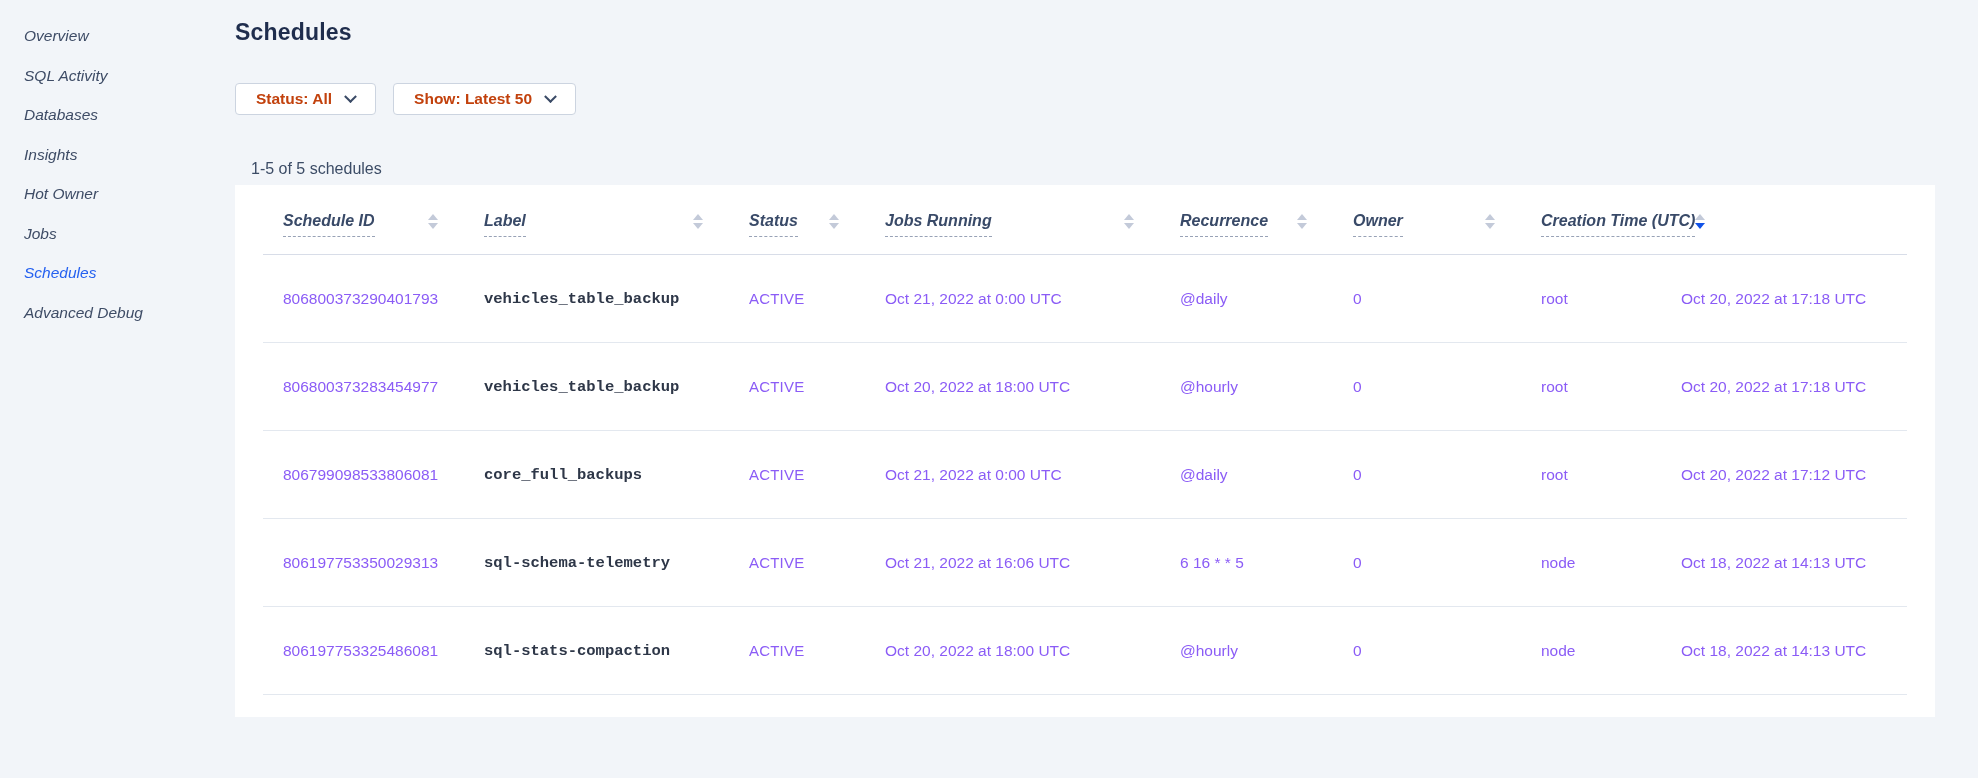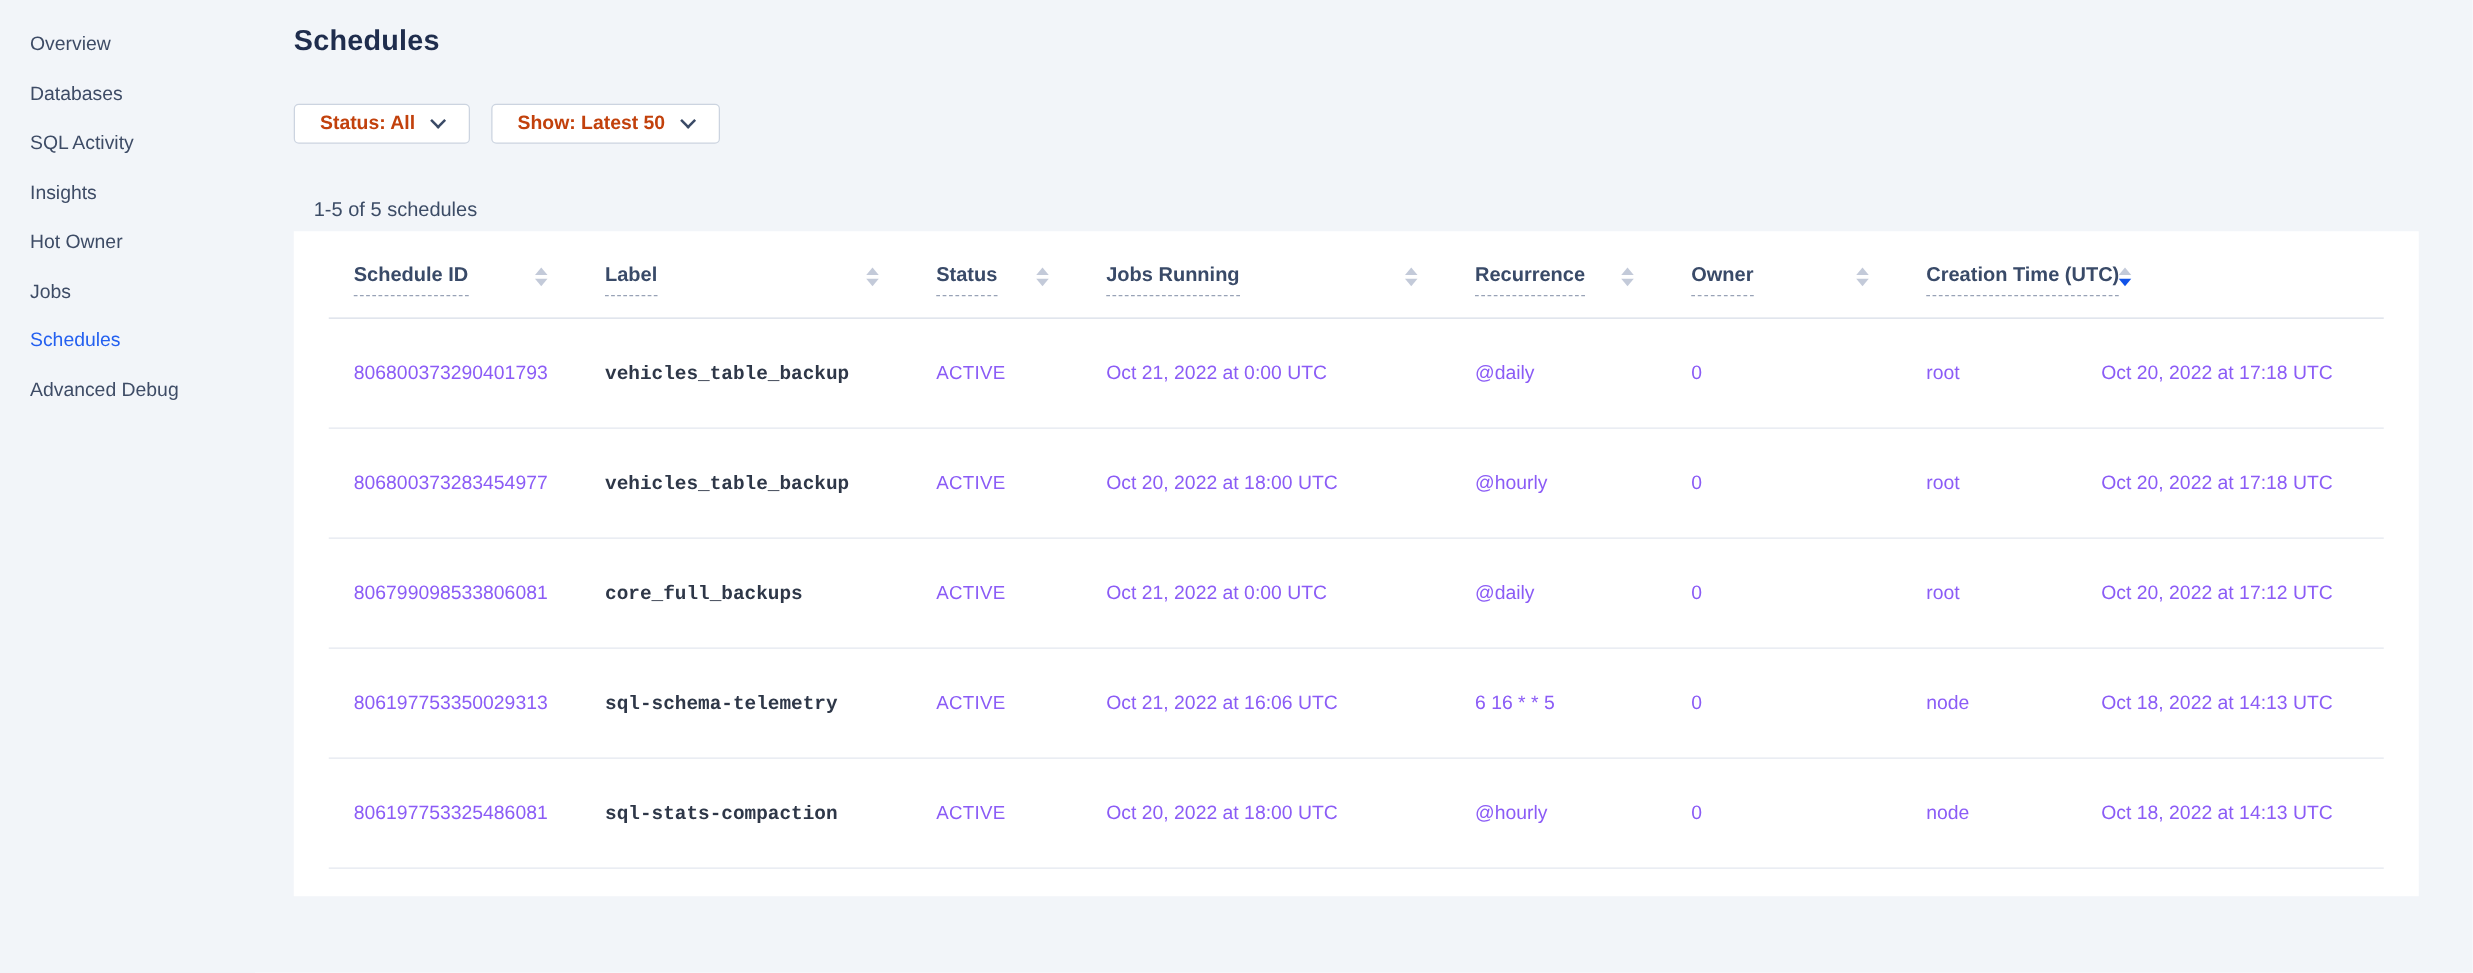--- a/index.html
+++ b/index.html
@@ -8,20 +8,21 @@
     background: #f2f5f9;
     font-family: "Liberation Sans", "DejaVu Sans", sans-serif;
     color: #394455;
     overflow: hidden;
   }
   
   .sidebar {
     position: absolute; left: 0; top: 0;
     width: 235px; height: 632px;
     padding-top: 16px;
+    font-style: italic;
   }
   .nav-item {
     height: 39.5px; line-height: 39.5px;
     padding-left: 24px;
     font-size: 15.5px;
     color: #3e4c66;
     cursor: pointer;
     white-space: nowrap;
   }
   .nav-item.active { color: #2460f0; }
@@ -67,20 +68,21 @@
     display: grid;
     grid-template-columns: 201px 265px 136px 295px 173px 188px 140px auto;
     align-items: center;
   }
   .thead { height: 70px; border-bottom: 1px solid #d8dde8; }
   .th {
     display: flex; align-items: center; justify-content: space-between;
     padding: 0 26px 0 20px;
     height: 100%;
     cursor: pointer;
+    font-style: italic;
   }
   .th-label {
     font-size: 16px; font-weight: 700; color: #394a68;
     border-bottom: 1px dashed #98a2b6;
     padding-bottom: 6px;
     margin-top: 10px;
     white-space: nowrap;
   }
   .sorter { display: flex; flex-direction: column; align-items: center; margin-top: 4px; }
   .tri-up {
@@ -105,22 +107,22 @@
     font-family: "Liberation Mono", "DejaVu Sans Mono", monospace;
     font-weight: 700; font-size: 15.5px; color: #2e3748;
   }
   .td.status { font-size: 15px; letter-spacing: 0.2px; }
 </style>
 </head>
 <body>
 
 <div class="sidebar">
   <div class="nav-item">Overview</div>
+  <div class="nav-item">SQL Activity</div>
   <div class="nav-item">Databases</div>
-  <div class="nav-item">SQL Activity</div>
   <div class="nav-item">Insights</div>
   <div class="nav-item">Hot Owner</div>
   <div class="nav-item">Jobs</div>
   <div class="nav-item active">Schedules</div>
   <div class="nav-item">Advanced Debug</div>
 </div>
 
 <div class="main">
   <h1 class="page-title">Schedules</h1>
 

